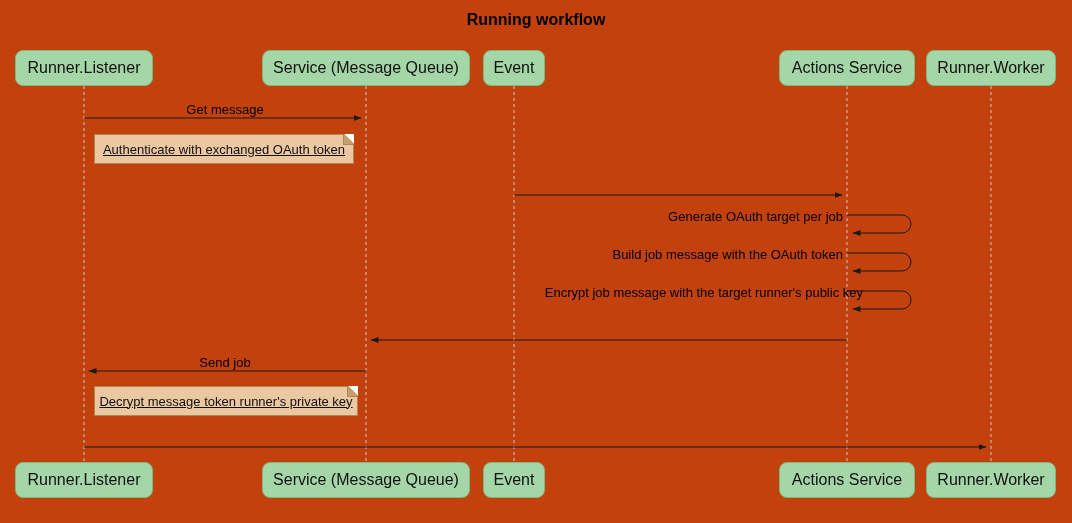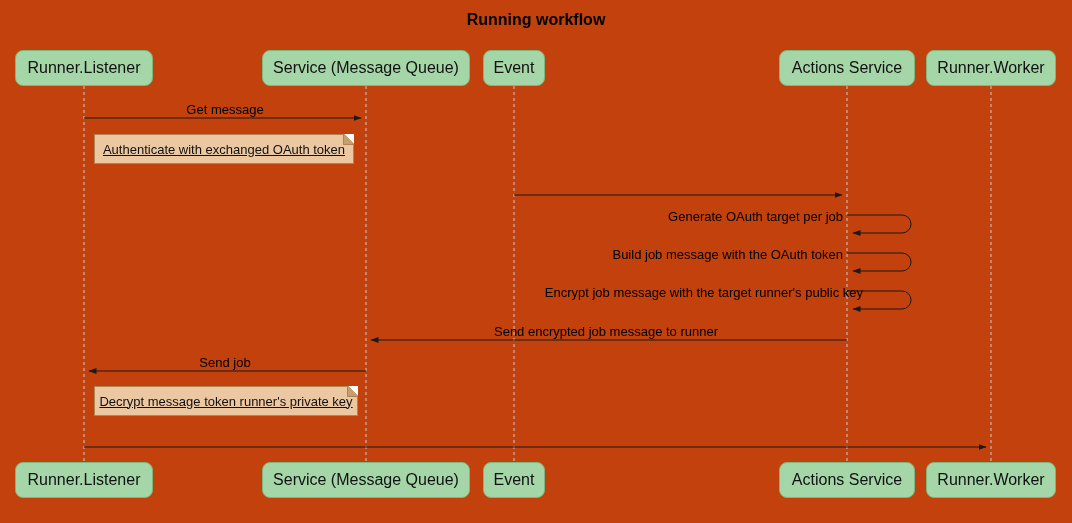--- a/index.html
+++ b/index.html
@@ -148,21 +148,20 @@
   <div class="note" style="left:94px; top:134px; width:260px;">
     <span>Authenticate with exchanged OAuth token</span>
     <span class="note-fold"></span>
   </div>
 
 
   <div class="msglabel right" style="left:543px; top:209px; width:300px;">Generate OAuth target per job</div>
   <div class="msglabel right" style="left:543px; top:247px; width:300px;">Build job message with the OAuth token</div>
   <div class="msglabel right" style="left:463px; top:285px; width:400px;">Encrypt job message with the target runner's public key</div>
 
-  <div class="msglabel" style="left:456px; top:324px; width:300px;">Send encrypted job message to runner</div>
   <div class="msglabel" style="left:125px; top:355px; width:200px;">Send job</div>
 
   <div class="note" style="left:94px; top:386px; width:264px;">
     <span>Decrypt message token runner's private key</span>
     <span class="note-fold"></span>
   </div>
 
 
   <div class="actor" style="left:15px; top:462px; width:138px;">
       <span>Runner.Listener</span>

